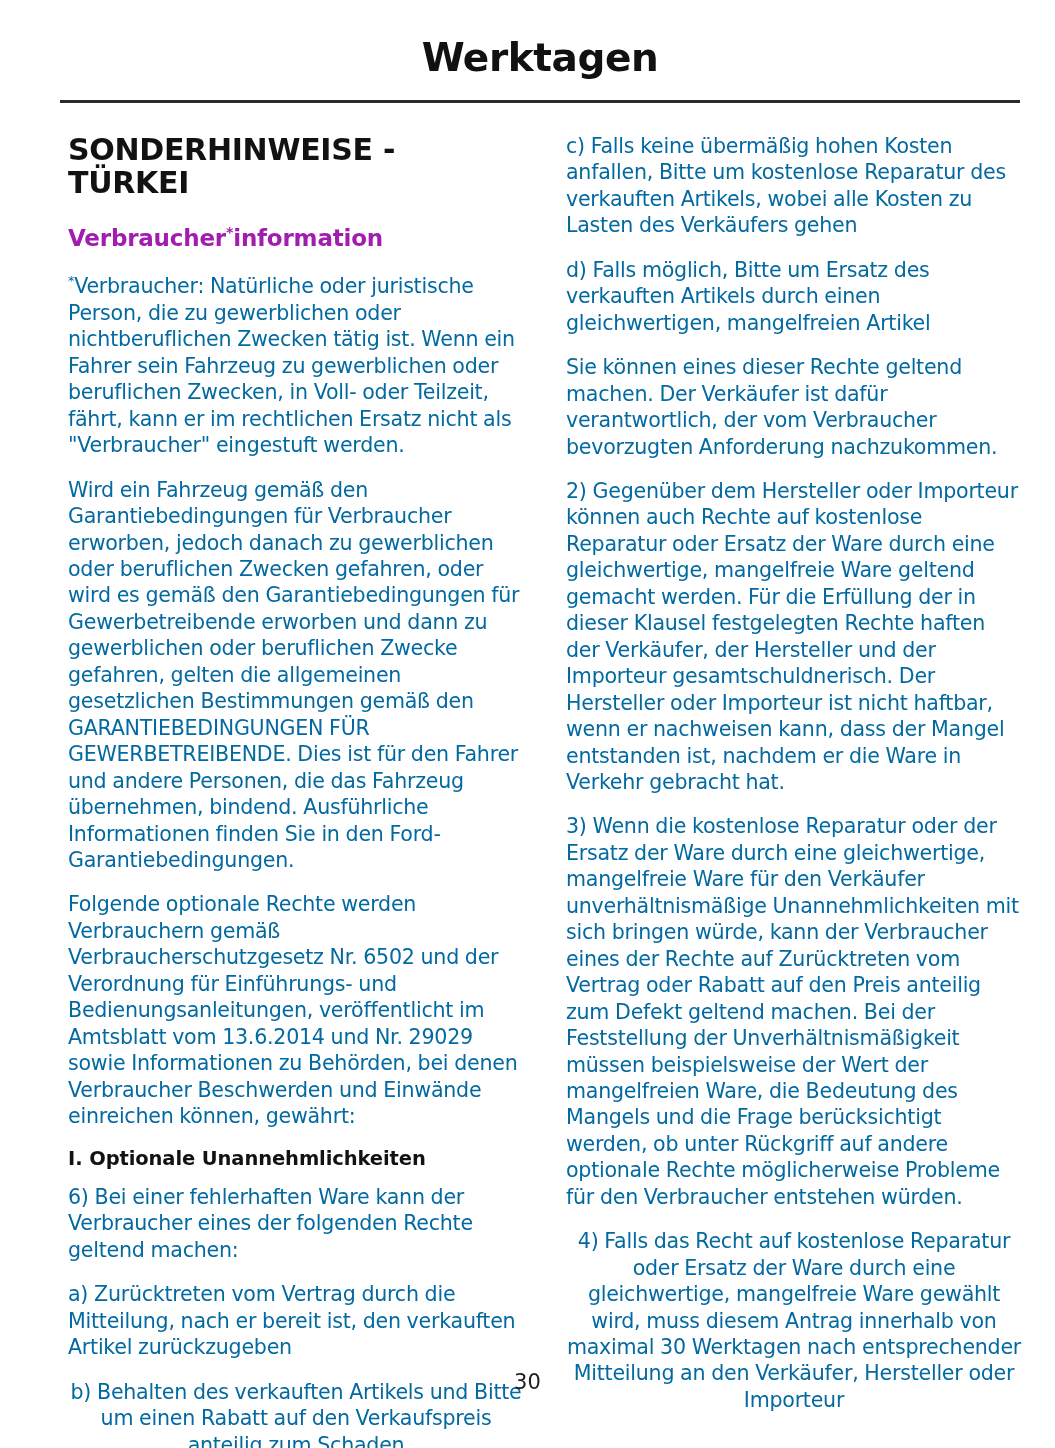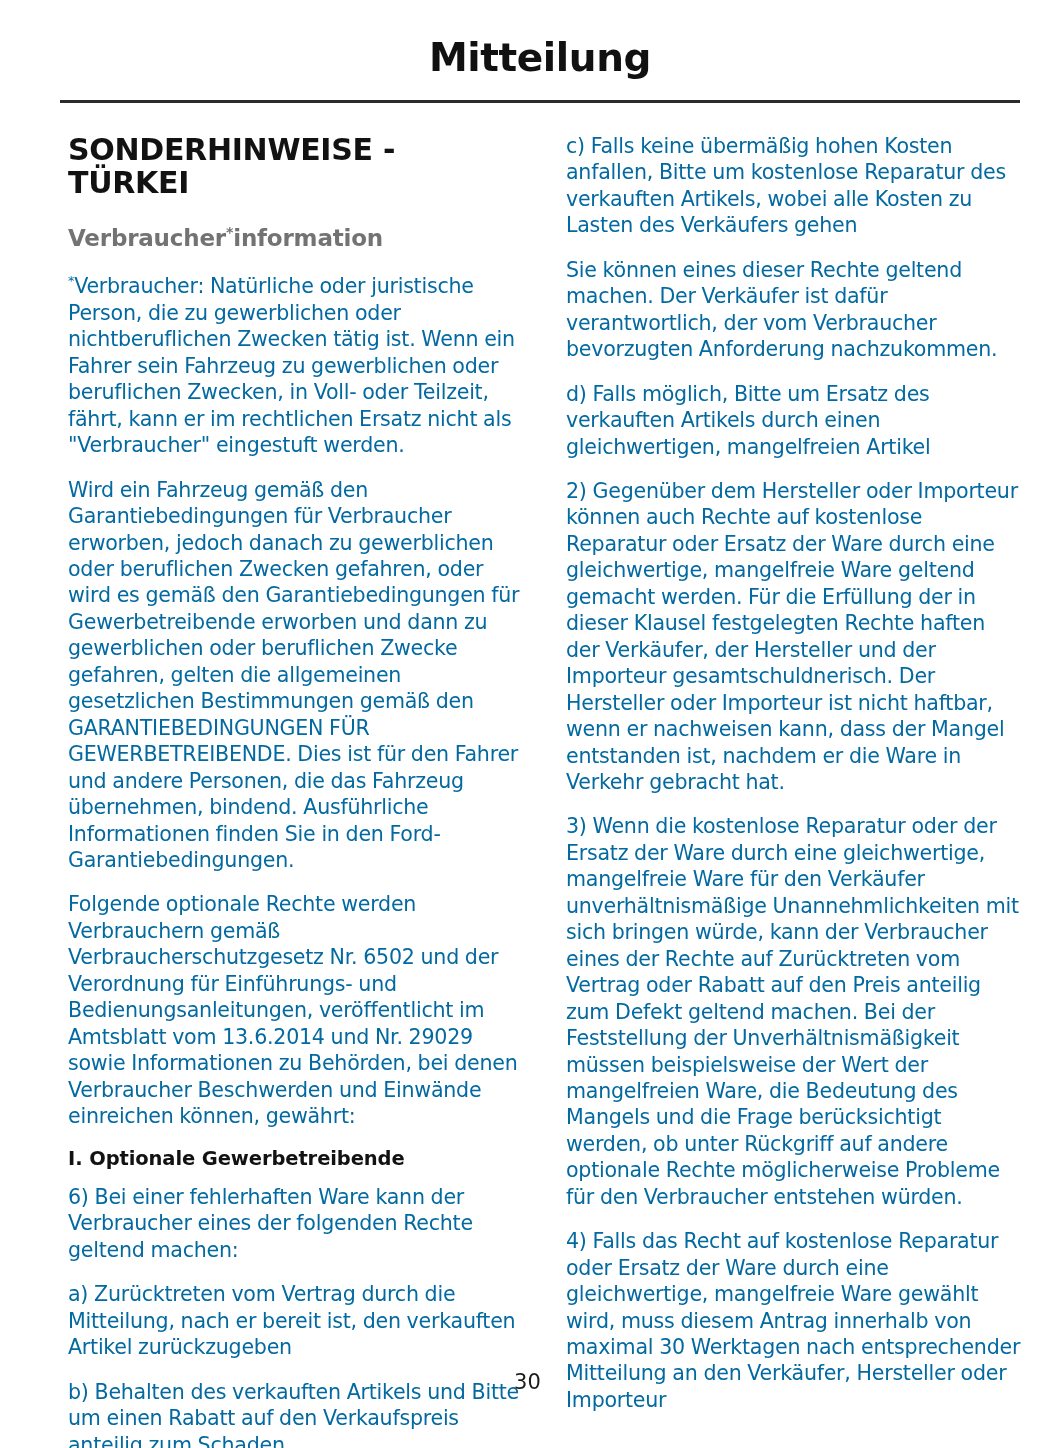--- a/index.html
+++ b/index.html
@@ -75,42 +75,42 @@
     line-height: 1.1;
     color: #121212;
   }
 
   h2.sub-title {
     margin: 0 0 22px 0;
     font-size: 23px;
     font-weight: 800;
     letter-spacing: -0.2px;
     line-height: 1.15;
-    color: #737373;
+    color: #a21caf;
   }
 
   h3.list-title {
     margin: 0 0 13px 0;
     font-size: 19.5px;
     font-weight: 800;
     letter-spacing: -0.1px;
     line-height: 1.2;
     color: #121212;
   }
 
   p.para {
     margin: 0 0 18px 0;
     font-size: 20.6px;
     line-height: 1.285;
     letter-spacing: -0.25px;
     color: #0369a1;
     text-align: left;
     word-spacing: -0.4px;
   }
-  p.para:last-child { margin-bottom: 0; }
+  p.para:last-child { margin-bottom: 0; text-align: center; }
 
   sup.asterisk {
     font-size: 0.62em;
     vertical-align: super;
     line-height: 0;
   }
 
   
   .page-footer {
     position: absolute;
@@ -124,55 +124,55 @@
     color: #1c1c1c;
     letter-spacing: 0.2px;
   }
 </style>
 </head>
 <body>
 
 <div class="page">
 
   <div class="page-header">
-    <span class="title">Mitteilung</span>
+    <span class="title">Werktagen</span>
   </div>
   <div class="header-rule"></div>
 
   <div class="columns">
 
     <div class="column column-left">
 
       <h1 class="section-title">SONDERHINWEISE - TÜRKEI</h1>
 
       <h2 class="sub-title"><span>Verbraucher</span><sup class="asterisk">*</sup><span>information</span></h2>
 
       <p class="para"><sup class="asterisk">*</sup><span>Verbraucher: Natürliche oder juristische Person, die zu gewerblichen oder nichtberuflichen Zwecken tätig ist. Wenn ein Fahrer sein Fahrzeug zu gewerblichen oder beruflichen Zwecken, in Voll- oder Teilzeit, fährt, kann er im rechtlichen Ersatz nicht als "Verbraucher" eingestuft werden.</span></p>
 
       <p class="para">Wird ein Fahrzeug gemäß den Garantiebedingungen für Verbraucher erworben, jedoch danach zu gewerblichen oder beruflichen Zwecken gefahren, oder wird es gemäß den Garantiebedingungen für Gewerbetreibende erworben und dann zu gewerblichen oder beruflichen Zwecke gefahren, gelten die allgemeinen gesetzlichen Bestimmungen gemäß den GARANTIEBEDINGUNGEN FÜR GEWERBETREIBENDE. Dies ist für den Fahrer und andere Personen, die das Fahrzeug übernehmen, bindend. Ausführliche Informationen finden Sie in den Ford-Garantiebedingungen.</p>
 
       <p class="para">Folgende optionale Rechte werden Verbrauchern gemäß Verbraucherschutzgesetz Nr. 6502 und der Verordnung für Einführungs- und Bedienungsanleitungen, veröffentlicht im Amtsblatt vom 13.6.2014 und Nr. 29029 sowie Informationen zu Behörden, bei denen Verbraucher Beschwerden und Einwände einreichen können, gewährt:</p>
 
-      <h3 class="list-title">I. Optionale Gewerbetreibende</h3>
+      <h3 class="list-title">I. Optionale Unannehmlichkeiten</h3>
 
       <p class="para">6) Bei einer fehlerhaften Ware kann der Verbraucher eines der folgenden Rechte geltend machen:</p>
 
       <p class="para">a) Zurücktreten vom Vertrag durch die Mitteilung, nach er bereit ist, den verkauften Artikel zurückzugeben</p>
 
       <p class="para">b) Behalten des verkauften Artikels und Bitte um einen Rabatt auf den Verkaufspreis anteilig zum Schaden</p>
 
     </div>
 
     <div class="column column-right">
 
       <p class="para">c) Falls keine übermäßig hohen Kosten anfallen, Bitte um kostenlose Reparatur des verkauften Artikels, wobei alle Kosten zu Lasten des Verkäufers gehen</p>
 
+      <p class="para">d) Falls möglich, Bitte um Ersatz des verkauften Artikels durch einen gleichwertigen, mangelfreien Artikel</p>
+
       <p class="para">Sie können eines dieser Rechte geltend machen. Der Verkäufer ist dafür verantwortlich, der vom Verbraucher bevorzugten Anforderung nachzukommen.</p>
-
-      <p class="para">d) Falls möglich, Bitte um Ersatz des verkauften Artikels durch einen gleichwertigen, mangelfreien Artikel</p>
 
       <p class="para">2) Gegenüber dem Hersteller oder Importeur können auch Rechte auf kostenlose Reparatur oder Ersatz der Ware durch eine gleichwertige, mangelfreie Ware geltend gemacht werden. Für die Erfüllung der in dieser Klausel festgelegten Rechte haften der Verkäufer, der Hersteller und der Importeur gesamtschuldnerisch. Der Hersteller oder Importeur ist nicht haftbar, wenn er nachweisen kann, dass der Mangel entstanden ist, nachdem er die Ware in Verkehr gebracht hat.</p>
 
       <p class="para">3) Wenn die kostenlose Reparatur oder der Ersatz der Ware durch eine gleichwertige, mangelfreie Ware für den Verkäufer unverhältnismäßige Unannehmlichkeiten mit sich bringen würde, kann der Verbraucher eines der Rechte auf Zurücktreten vom Vertrag oder Rabatt auf den Preis anteilig zum Defekt geltend machen. Bei der Feststellung der Unverhältnismäßigkeit müssen beispielsweise der Wert der mangelfreien Ware, die Bedeutung des Mangels und die Frage berücksichtigt werden, ob unter Rückgriff auf andere optionale Rechte möglicherweise Probleme für den Verbraucher entstehen würden.</p>
 
       <p class="para">4) Falls das Recht auf kostenlose Reparatur oder Ersatz der Ware durch eine gleichwertige, mangelfreie Ware gewählt wird, muss diesem Antrag innerhalb von maximal 30 Werktagen nach entsprechender Mitteilung an den Verkäufer, Hersteller oder Importeur</p>
 
     </div>
 
   </div>

